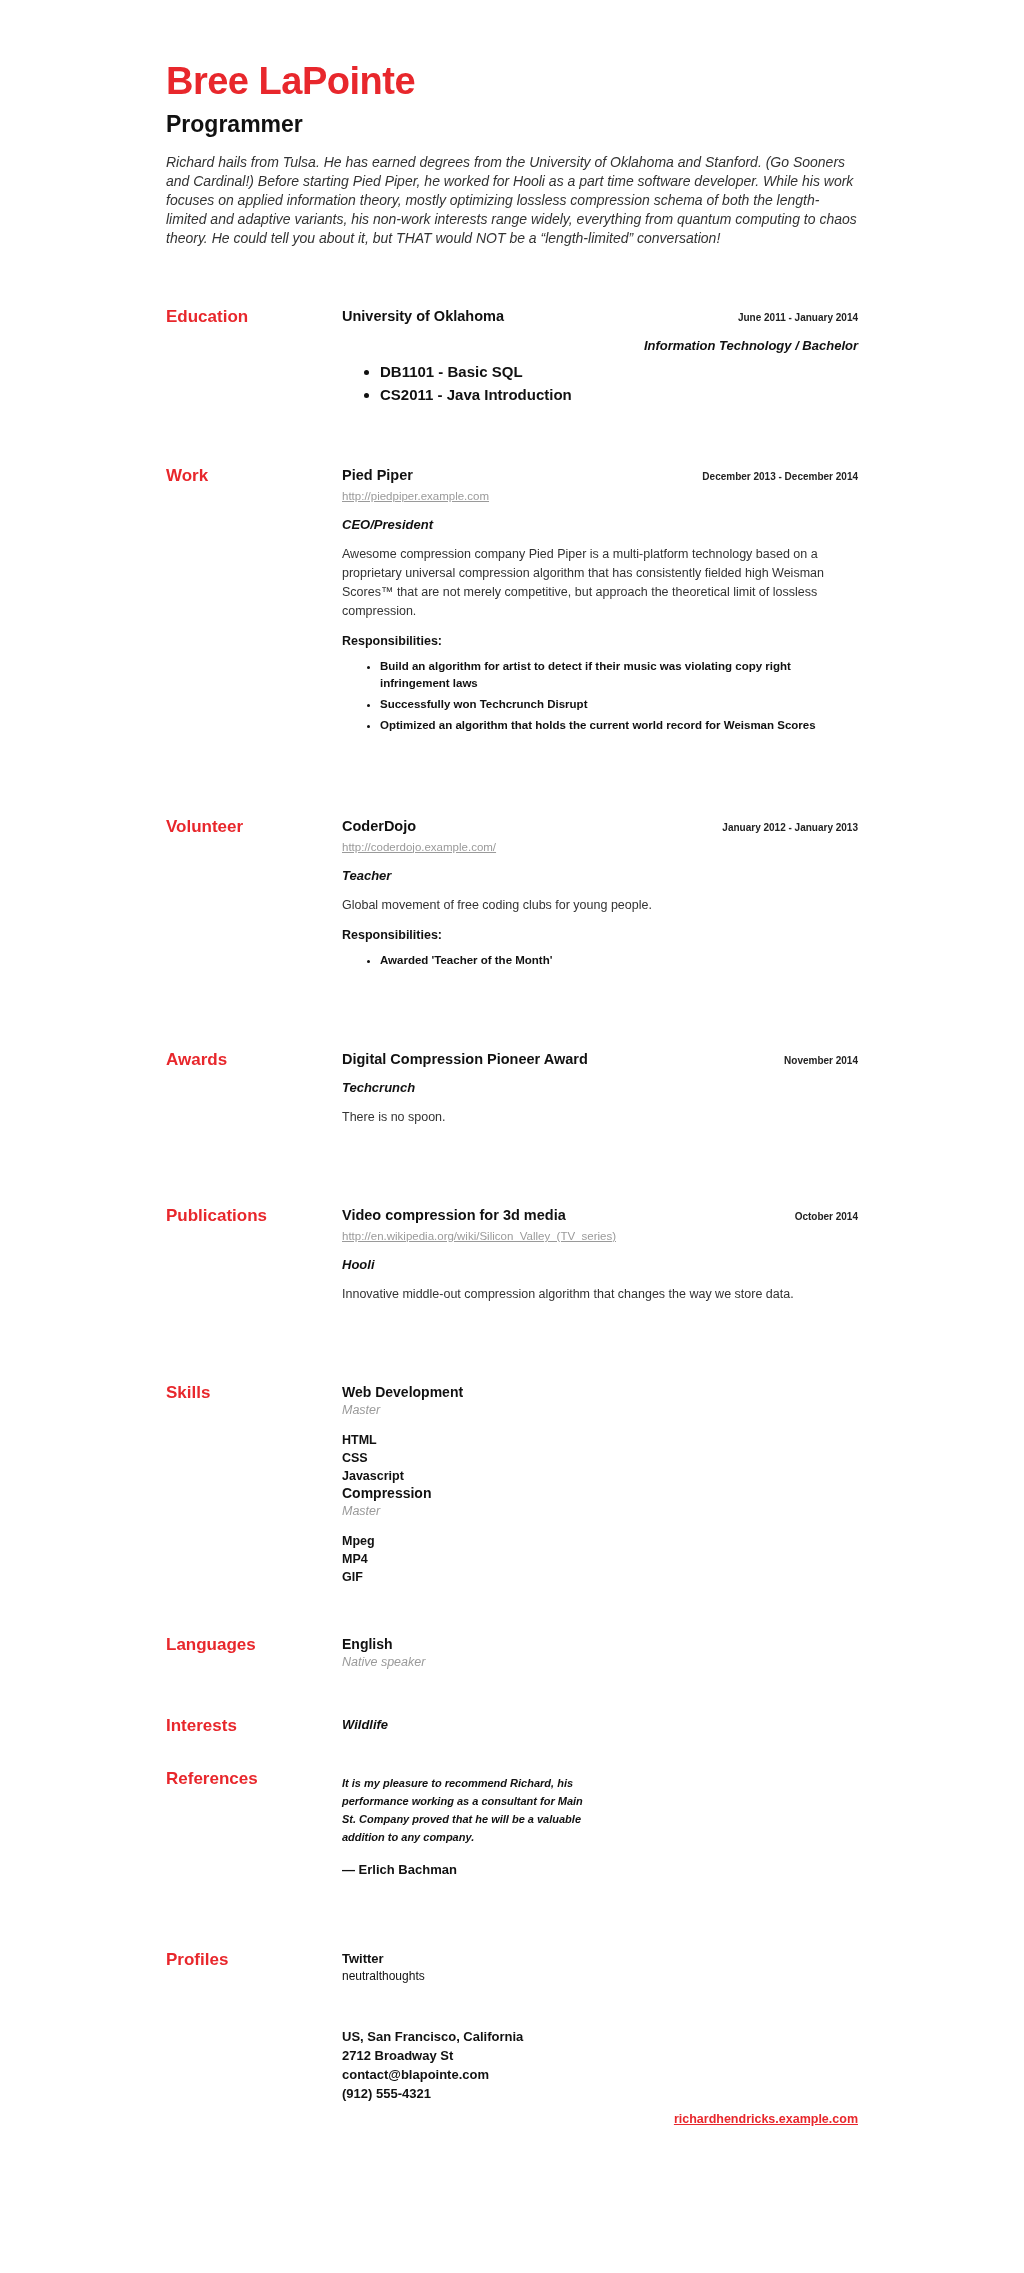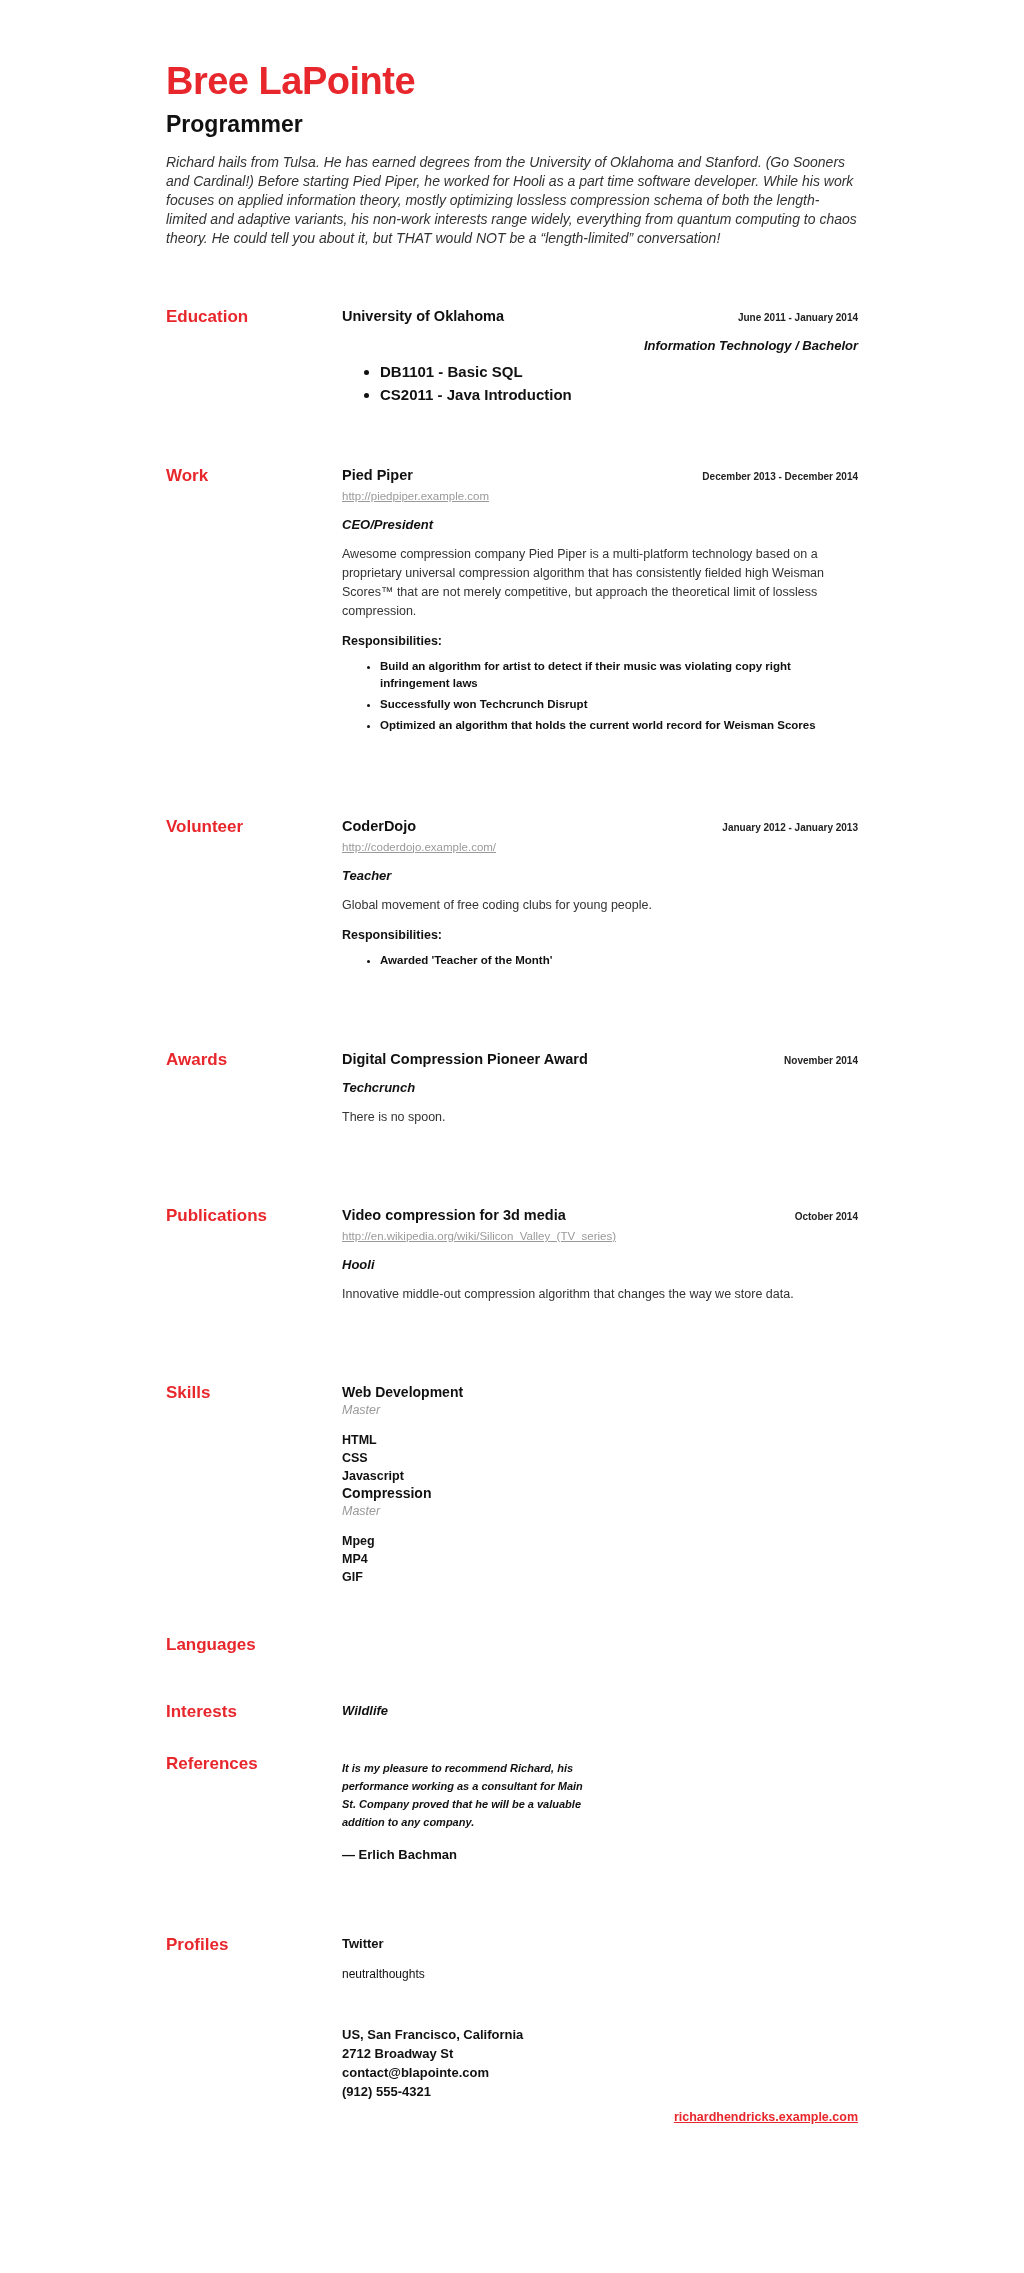--- a/index.html
+++ b/index.html
@@ -56,21 +56,21 @@
   
   .interest-name { font-size:13px; font-weight:800; font-style:italic; color:#111; }
 
   
   .ref-quote { width:242px; margin-top:4px; font-size:11px; line-height:18px; font-style:italic; font-weight:700; color:#111; }
   .ref-name { margin-top:16px; font-size:13px; font-weight:800; color:#111; }
 
   
   .profile-item + .profile-item { margin-top:16px; }
   .network { font-size:13px; font-weight:800; color:#111; }
-  .username { margin-top:16px; font-size:12px; color:#111; }
+  .username { margin-top:3px; font-size:12px; color:#111; }
   .username-link { display:inline-block; margin-top:3px; font-size:11.5px; color:#9a9a9a; text-decoration:underline; cursor:pointer; }
 
   
   .address-line { font-size:13px; font-weight:700; color:#111; line-height:19px; }
   .site-link { display:block; text-align:right; margin-top:9px; font-size:12.5px; font-weight:800;
                color:var(--accent,#e8272c); text-decoration:underline; cursor:pointer; }
 </style>
 </head>
 <body>
 
@@ -177,20 +177,24 @@
           <div class="kw">Mpeg</div>
           <div class="kw">MP4</div>
           <div class="kw">GIF</div>
         </div>
       </div>
     </div>
   </section>
 
   <section class="sec sec-languages">
     <div class="sec-head">Languages</div>
+    <div class="sec-body">
+      <div class="skill-name">English</div>
+      <div class="skill-level">Native speaker</div>
+    </div>
   </section>
 
   <section class="sec sec-interests">
     <div class="sec-head">Interests</div>
     <div class="sec-body">
       <div class="interest-name">Wildlife</div>
     </div>
   </section>
 
   <section class="sec sec-references">

